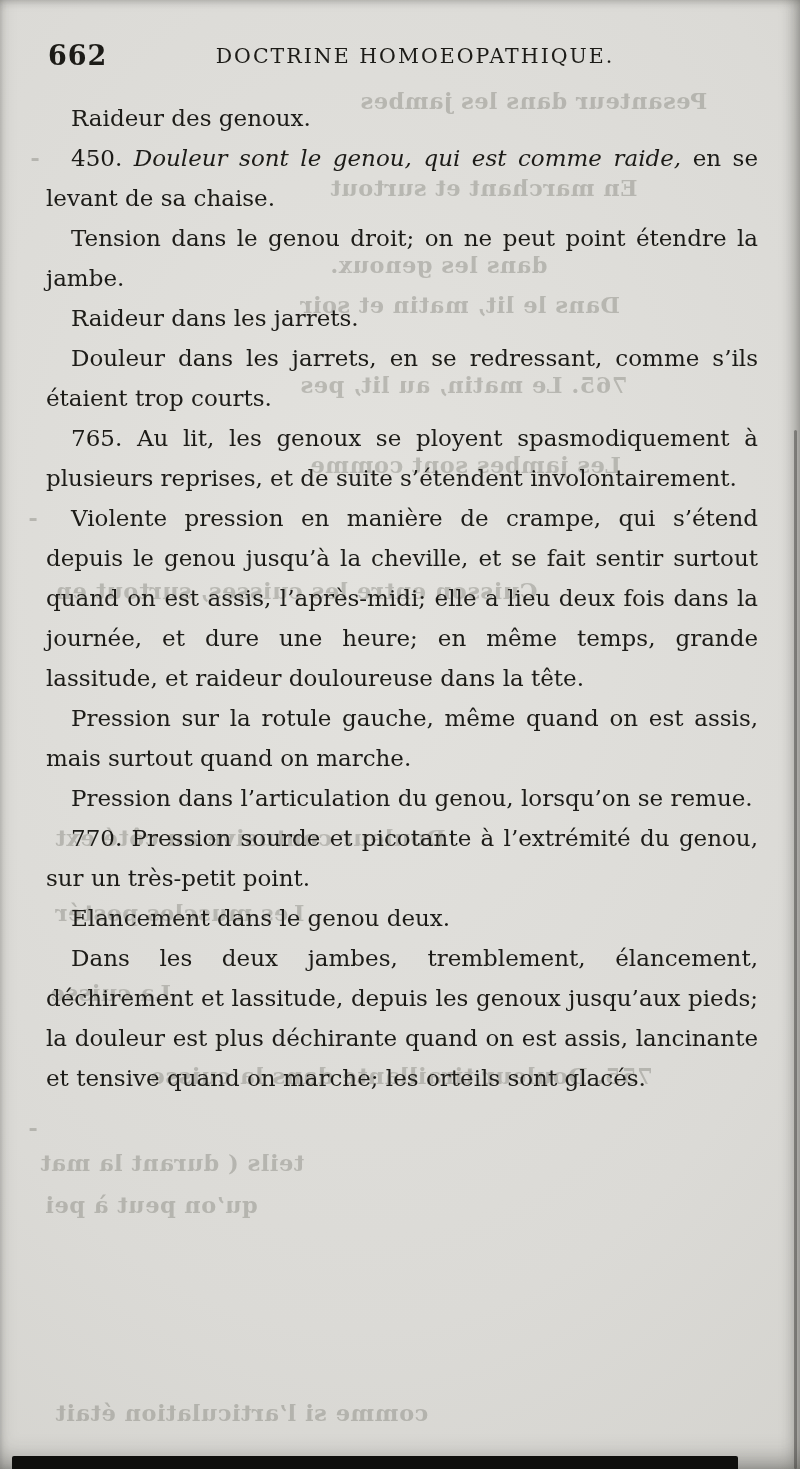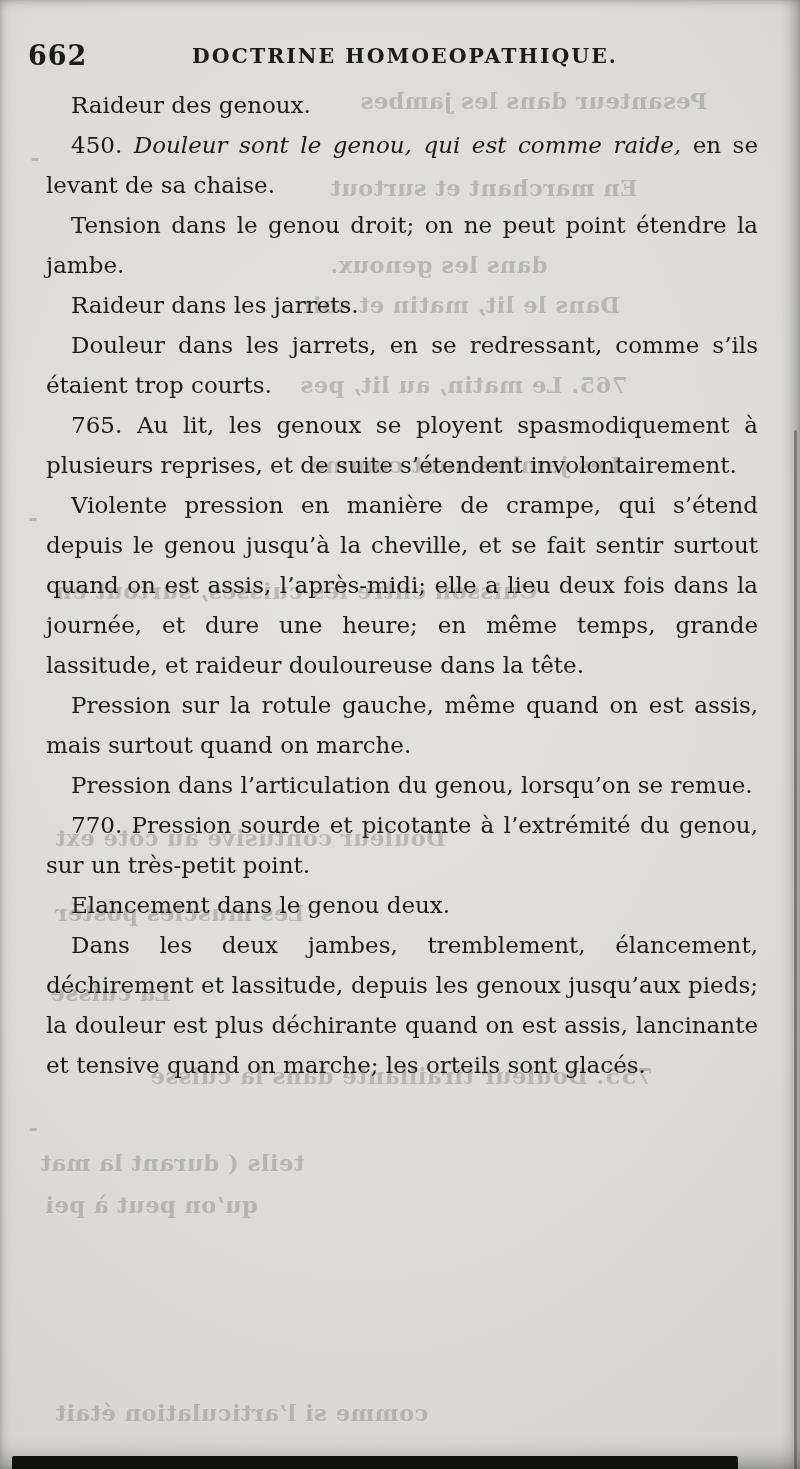--- a/index.html
+++ b/index.html
@@ -29,41 +29,42 @@
       inset 0 -18px 22px -8px rgba(45,44,40,0.34),
       inset 4px 0 8px -4px rgba(45,44,40,0.22),
       inset 0 5px 8px -4px rgba(45,44,40,0.18);
     z-index: 5;
   }
   .page-header {
     position: relative;
     padding-top: 44px;
     height: 30px;
     z-index: 3;
+    margin-left: 20px;
   }
   .page-number {
     position: absolute;
     left: 28px;
     top: 40px;
     font-weight: bold;
     font-size: 27px;
     letter-spacing: 1px;
   }
   .running-title {
     display: block;
     text-align: center;
-    font-weight: bold;
+    font-weight: normal;
     font-size: 20.5px;
     letter-spacing: 2px;
     padding-left: 10px;
   }
   .page-body {
     position: relative;
     z-index: 3;
-    margin: 11px 42px 0 46px;
+    margin: 24px 42px 0 46px;
     font-size: 23px;
     line-height: 40px;
     text-align: justify;
     hyphens: auto;
   }
   .page-body p {
     margin: 0;
     text-indent: 25px;
   }
   .page-body em {

